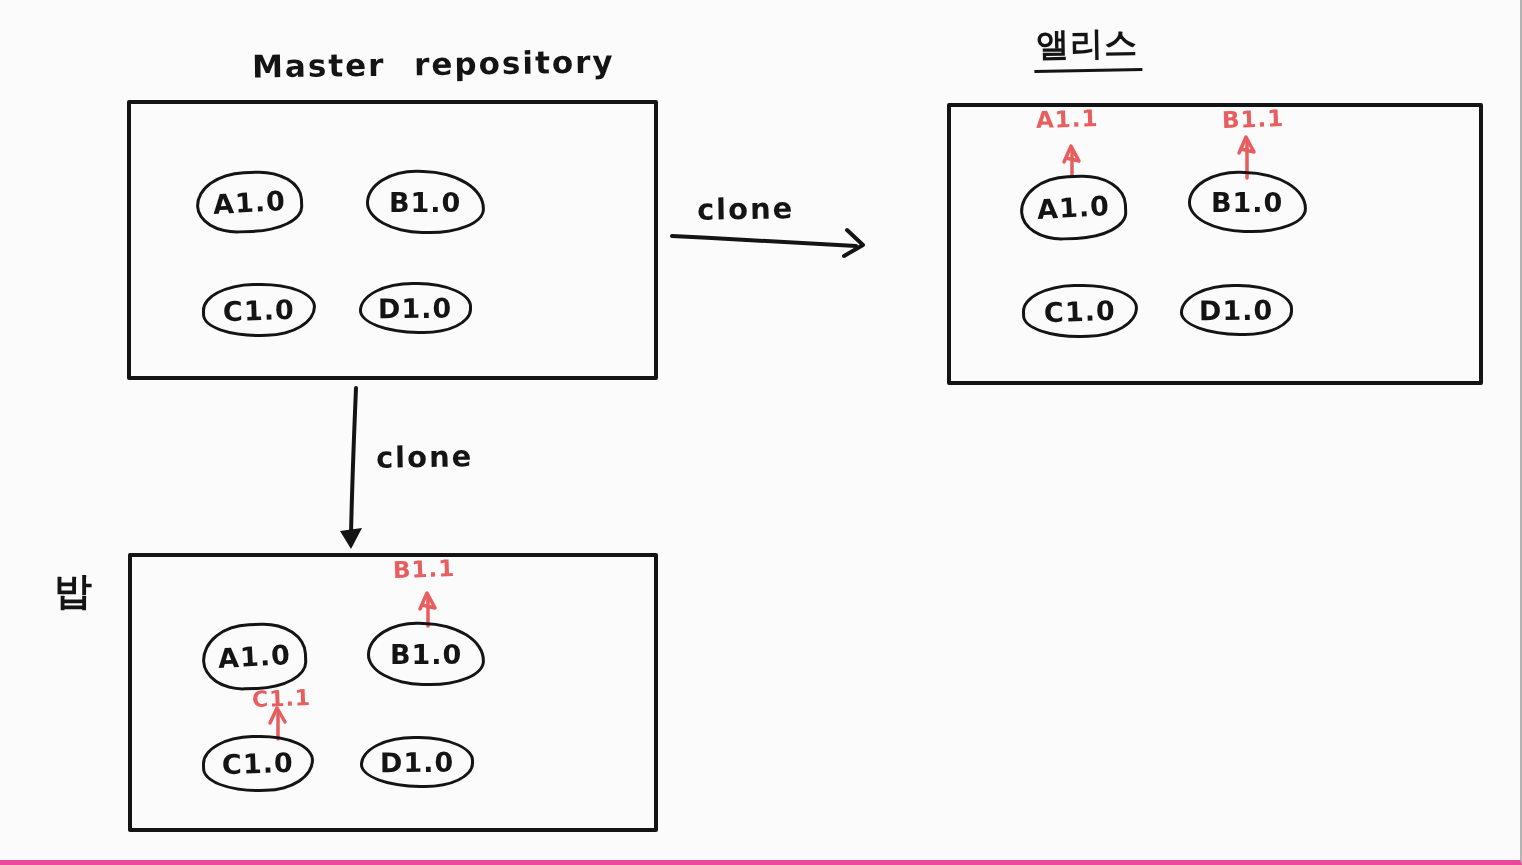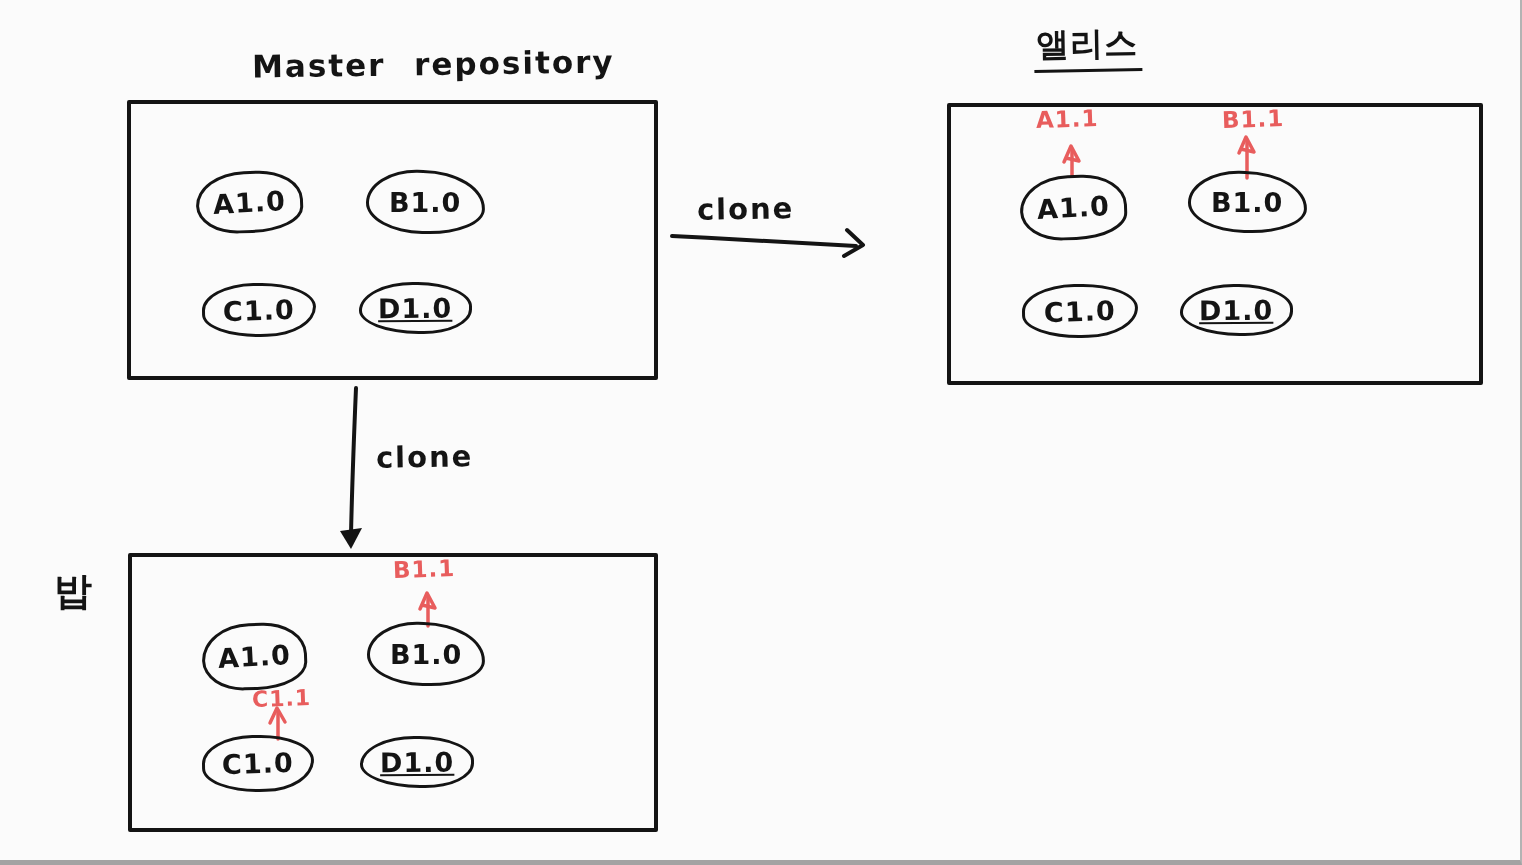--- a/index.html
+++ b/index.html
@@ -8,21 +8,21 @@
     background: #e9e9e9;
   }
   .canvas {
     position: relative;
     width: 1522px;
     height: 865px;
     background: #fbfbfb;
     overflow: hidden;
     box-sizing: border-box;
     border-right: 2px solid #b3b3b3;
-    border-bottom: 5px solid #a3a3a3;
+    border-bottom: 5px solid #ec4899;
     font-family: "DejaVu Sans", sans-serif;
     color: #141414;
   }
   .overlay {
     position: absolute;
     left: 0; top: 0;
     width: 1522px; height: 865px;
     pointer-events: none;
   }
   .repo-box {
@@ -62,21 +62,21 @@
     border: 3.5px solid #141414;
     box-sizing: border-box;
     display: flex;
     align-items: center;
     justify-content: center;
     background: transparent;
   }
   .o-a { border-radius: 52% 48% 55% 45% / 62% 55% 45% 52%; transform: rotate(-2deg); }
   .o-b { border-radius: 45% 55% 50% 50% / 55% 62% 42% 50%; transform: rotate(1deg); }
   .o-c { border-radius: 48% 52% 46% 54% / 52% 48% 58% 45%; transform: rotate(-1deg); }
-  .o-d { border-radius: 50% 50% 45% 55% / 58% 48% 50% 46%; transform: rotate(0.5deg); text-decoration: underline; }
+  .o-d { border-radius: 50% 50% 45% 55% / 58% 48% 50% 46%; transform: rotate(0.5deg); }
   .file-label {
     font-size: 27px;
     font-weight: bold;
     letter-spacing: 1px;
     color: #141414;
     transform: rotate(-1deg);
     white-space: nowrap;
   }
   .clone-label {
     position: absolute;

